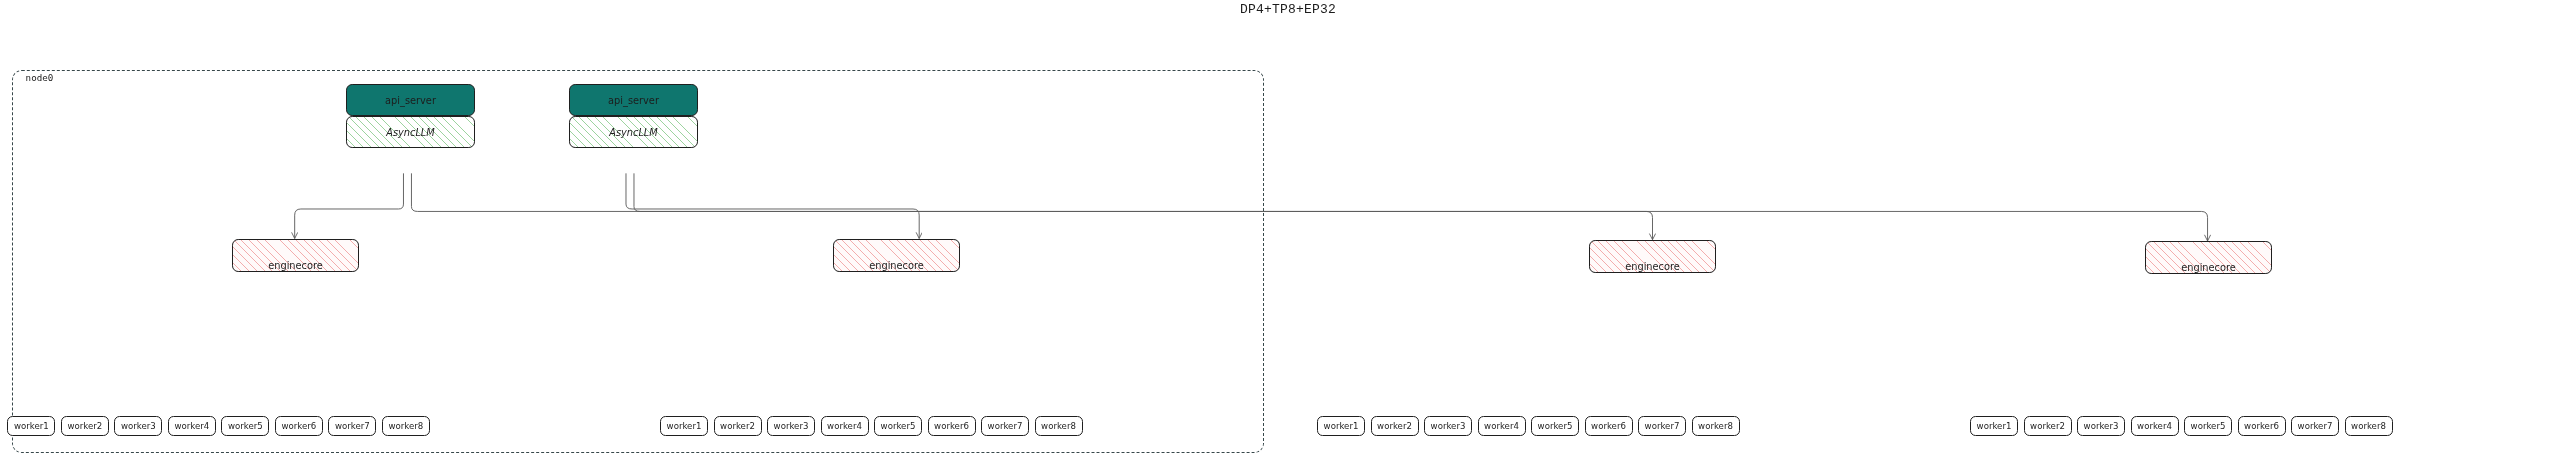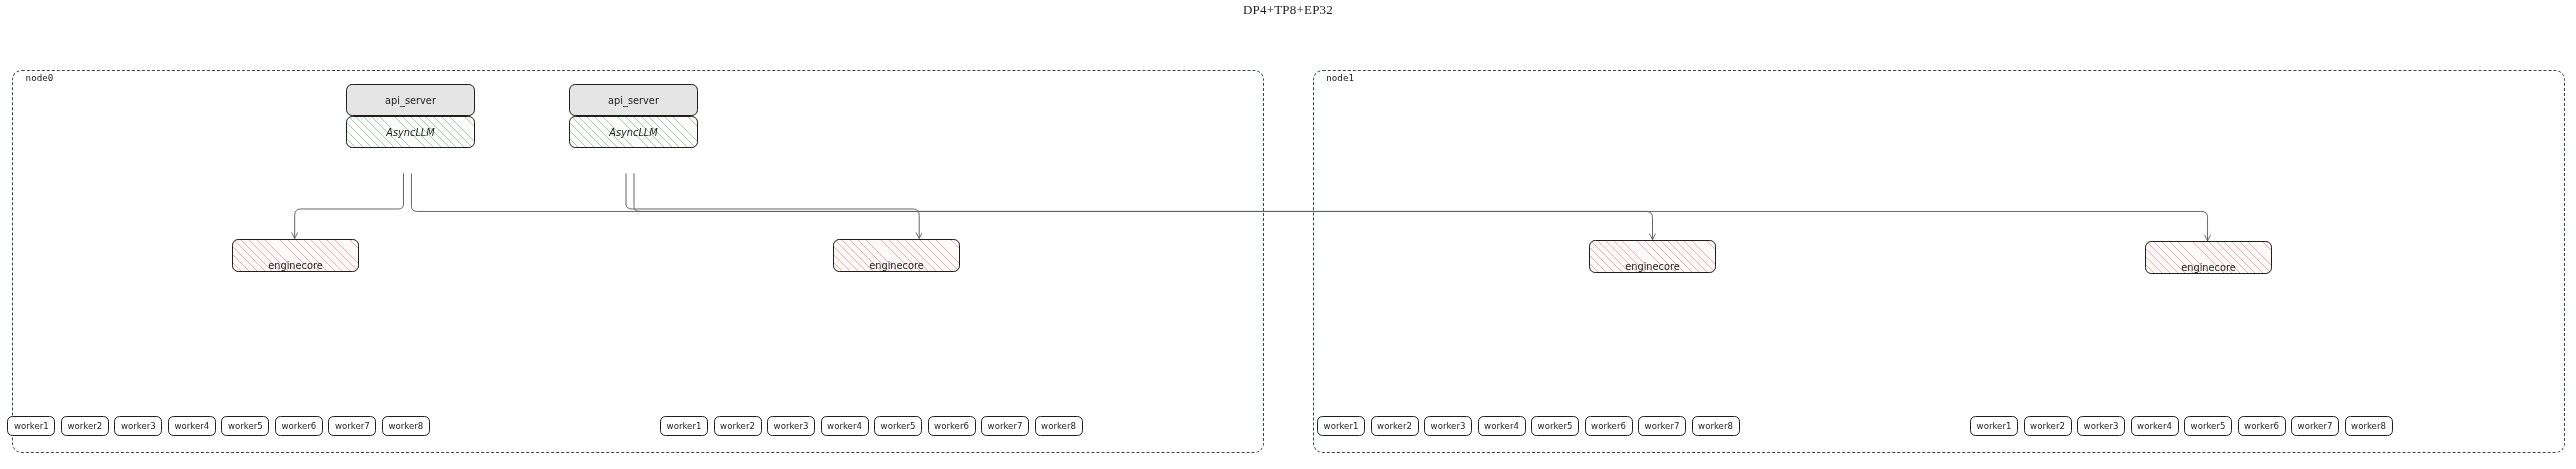--- a/index.html
+++ b/index.html
@@ -18,21 +18,21 @@
 
   
   .diagram-title {
     position: absolute;
     top: 1.8px;
     left: 0;
     width: 2576px;
     text-align: center;
     font-size: 13px;
     color: #1d1d1d;
-    font-family: Liberation Serif, serif;
+    font-family: Liberation Mono, monospace;
     letter-spacing: 0.2px;
   }
 
   
   .node-box {
     position: absolute;
     border: 1.4px dashed #37474a;
     border-radius: 9.8px;
     background: transparent;
   }
@@ -54,21 +54,21 @@
     display: flex;
     align-items: center;
     justify-content: center;
     font-size: 9.8px;
     color: #1d1d1d;
     background: #ffffff;
     white-space: nowrap;
   }
 
   .gnode.api-server {
-    background: #e5e5e5;
+    background: #0f766e;
     border-bottom-left-radius: 6.2px;
     border-bottom-right-radius: 6.2px;
   }
 
   
   .gnode.asyncllm {
     background-color: #ffffff;
     background-image: repeating-linear-gradient(
       45deg,
       rgba(76,175,80,0.55) 0px,
@@ -205,23 +205,20 @@
         <span>worker6</span>
       </div>
     <div class="gnode worker" style="position:relative; width:48px; height:19.7px;">
         <span>worker7</span>
       </div>
     <div class="gnode worker" style="position:relative; width:48px; height:19.7px;">
         <span>worker8</span>
       </div>
   </div>
 
-  <div class="node-box" style="left:1313px; top:70px; width:1252px; height:383px;">
-    <span class="node-label">node1</span>
-  </div>
 
   <div class="gnode enginecore" style="left:1589px; top:240px; width:127px; height:33px;">
     <span>enginecore</span>
   </div>
   <div class="gnode enginecore" style="left:2145px; top:241px; width:127px; height:33px;">
     <span>enginecore</span>
   </div>
 
   <div style="position:absolute; left:1317px; top:416px; display:flex; gap:5.5px;">
     <div class="gnode worker" style="position:relative; width:48px; height:19.7px;">

